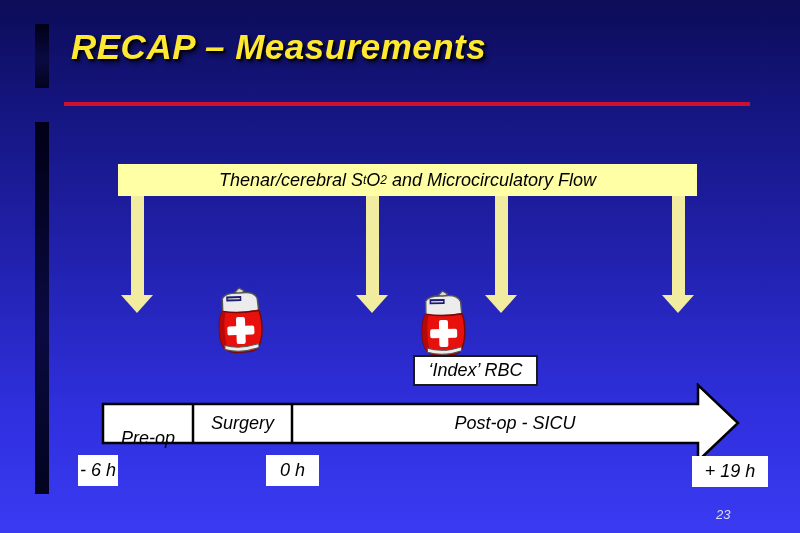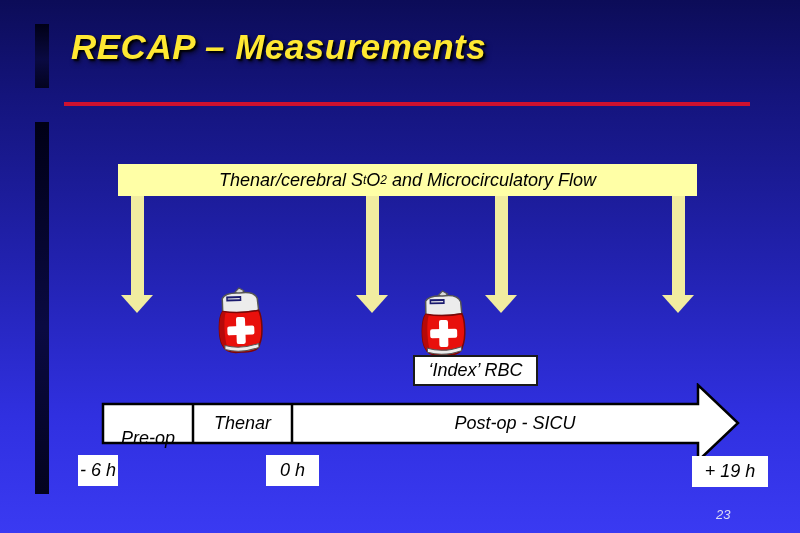--- a/index.html
+++ b/index.html
@@ -124,21 +124,21 @@
 
   <div class="index-label">‘Index’ RBC</div>
 
   <svg class="timeline-svg" width="642" height="80" viewBox="0 0 642 80">
     <polygon points="3,21 598,21 598,2 638,40 598,78 598,60 3,60" fill="#ffffff" stroke="#000000" stroke-width="2.5" stroke-linejoin="miter"></polygon>
     <line x1="93" y1="21" x2="93" y2="60" stroke="#000" stroke-width="2.5"></line>
     <line x1="192" y1="21" x2="192" y2="60" stroke="#000" stroke-width="2.5"></line>
   </svg>
 
   <div class="phase-label phase-0">Pre-op</div>
-  <div class="phase-label phase-1">Thenar</div>
+  <div class="phase-label phase-1">Surgery</div>
   <div class="phase-label phase-2">Post-op - SICU</div>
 
   <div class="time-box time-0">- 6 h</div>
   <div class="time-box time-1">0 h</div>
   <div class="time-box time-2">+ 19 h</div>
 
   <div class="page-number">23</div>
 
 </div>
 

